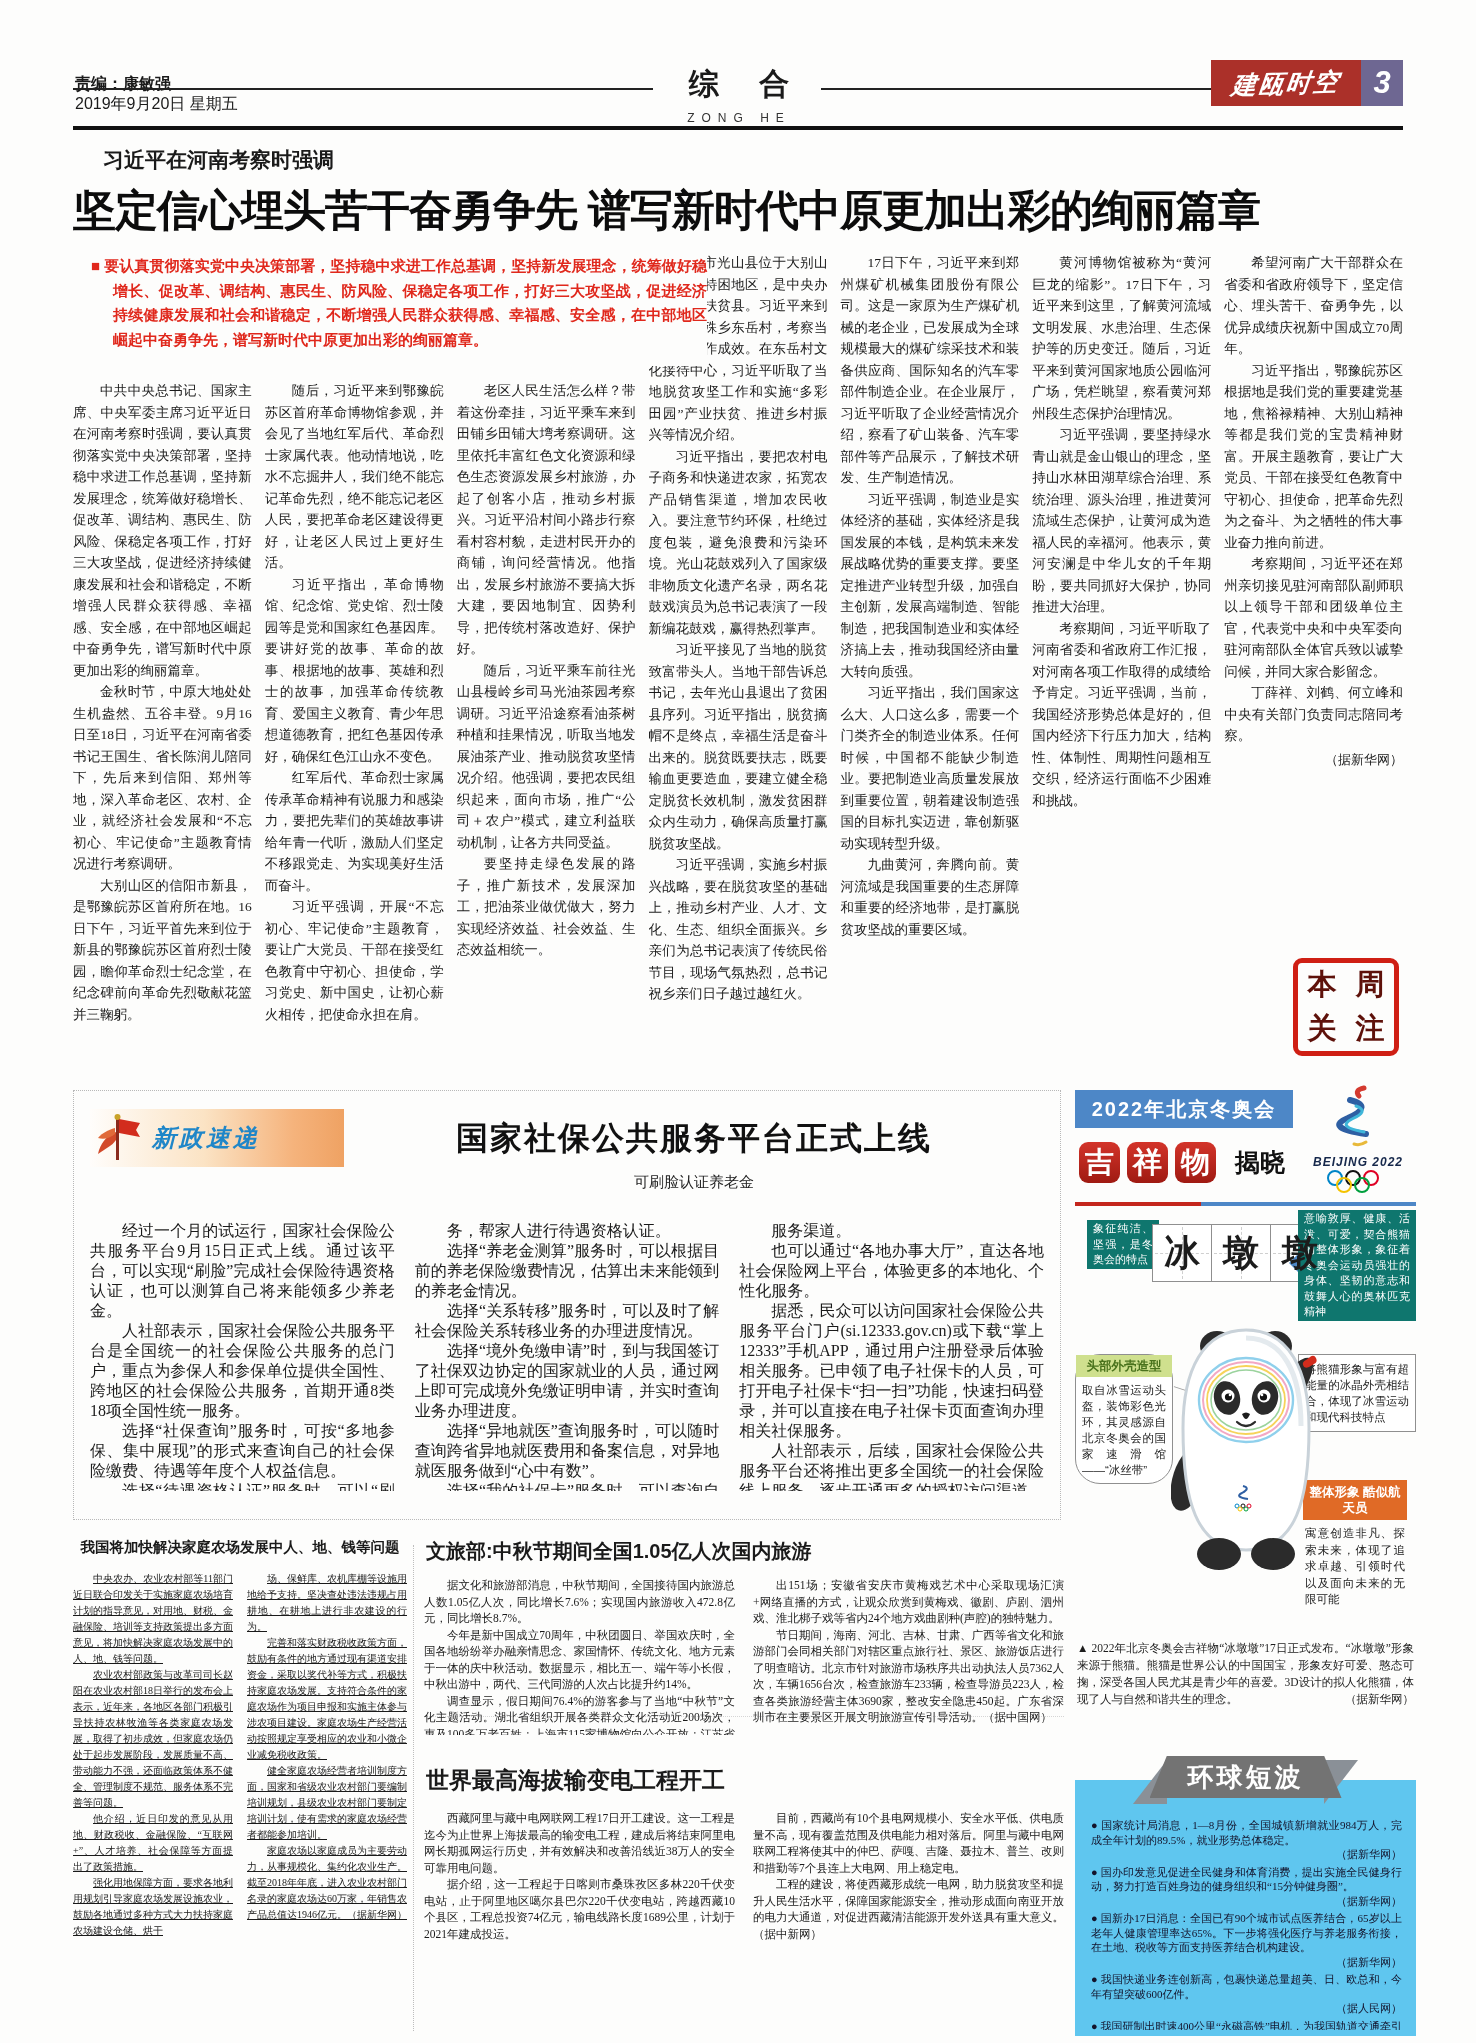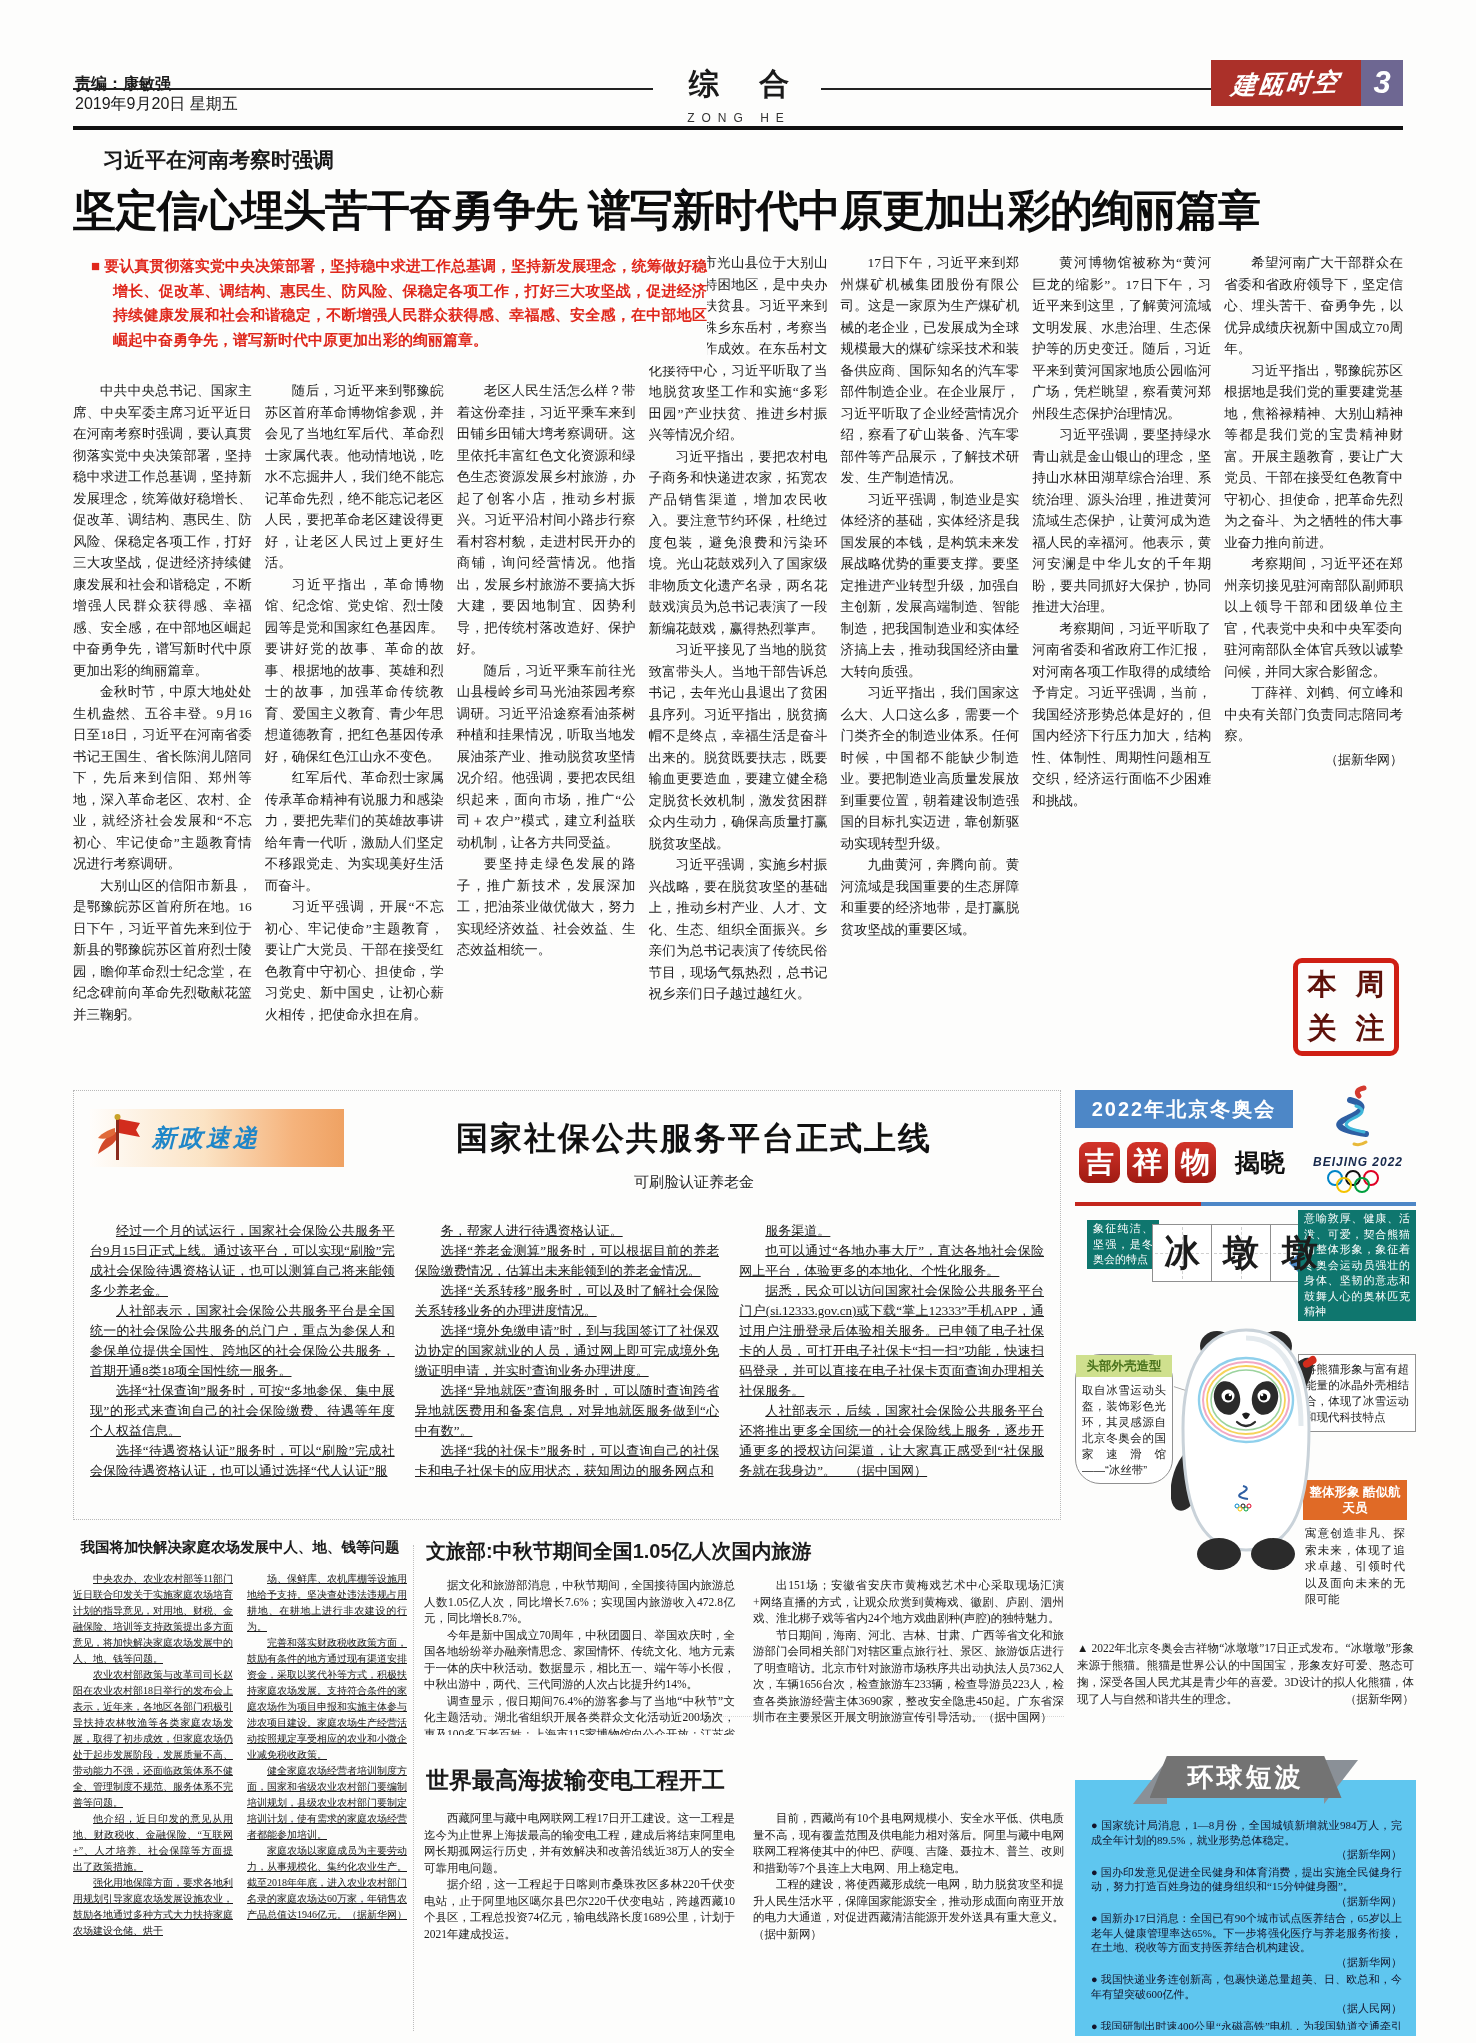--- a/index.html
+++ b/index.html
@@ -43,21 +43,21 @@
   .policy{position:absolute;left:73px;top:1090px;width:988px;height:430px;border:1px dotted #b8b8b8;
           box-sizing:border-box;padding:10px 16px;}
   .p-head{position:relative;height:104px;}
   .p-badge{position:absolute;left:0;top:8px;width:254px;height:58px;display:flex;align-items:center;
            background:linear-gradient(90deg,#fffdfb 0%,#fbe3c4 45%,#f5b37c 80%,#efa263 100%);}
   .p-badge svg{margin-left:6px;}
   .p-badge .bt{color:#1f86c8;font-size:24px;font-weight:bold;font-style:italic;letter-spacing:3px;margin-left:10px;}
   .p-headline{margin-left:254px;text-align:center;font-size:32px;font-weight:bold;letter-spacing:2px;padding-top:16px;color:#111;}
   .p-subhead{margin-left:254px;text-align:center;font-size:15px;margin-top:12px;color:#222;}
   .p-cols{display:flex;gap:20px;margin-top:16px;height:270px;overflow:hidden;}
-  .p-col{flex:1;font-size:13px;line-height:20px;text-align:justify;overflow:hidden;text-decoration:underline;}
+  .p-col{flex:1;font-size:16px;line-height:20px;text-align:justify;overflow:hidden;}
   .p-col p{margin:0;text-indent:2em;}
   
   .oly{position:absolute;left:1075px;top:1080px;width:341px;height:674px;}
   .o-banner{position:absolute;left:0;top:10px;width:218px;height:38px;background:#4d87c7;color:#fff;
             font-size:20px;font-weight:bold;letter-spacing:2px;display:flex;align-items:center;justify-content:center;}
   .o-tiles{position:absolute;left:4px;top:62px;display:flex;gap:7px;align-items:center;}
   .tile{width:41px;height:41px;border-radius:9px;background:linear-gradient(#d3342a,#9f1a12);color:#fff;
         display:grid;place-items:center;font-size:29px;font-weight:bold;}
   .reveal{font-size:25px;font-weight:900;margin-left:12px;color:#111;}
   .o-emblem{position:absolute;right:2px;top:4px;width:112px;text-align:center;}

